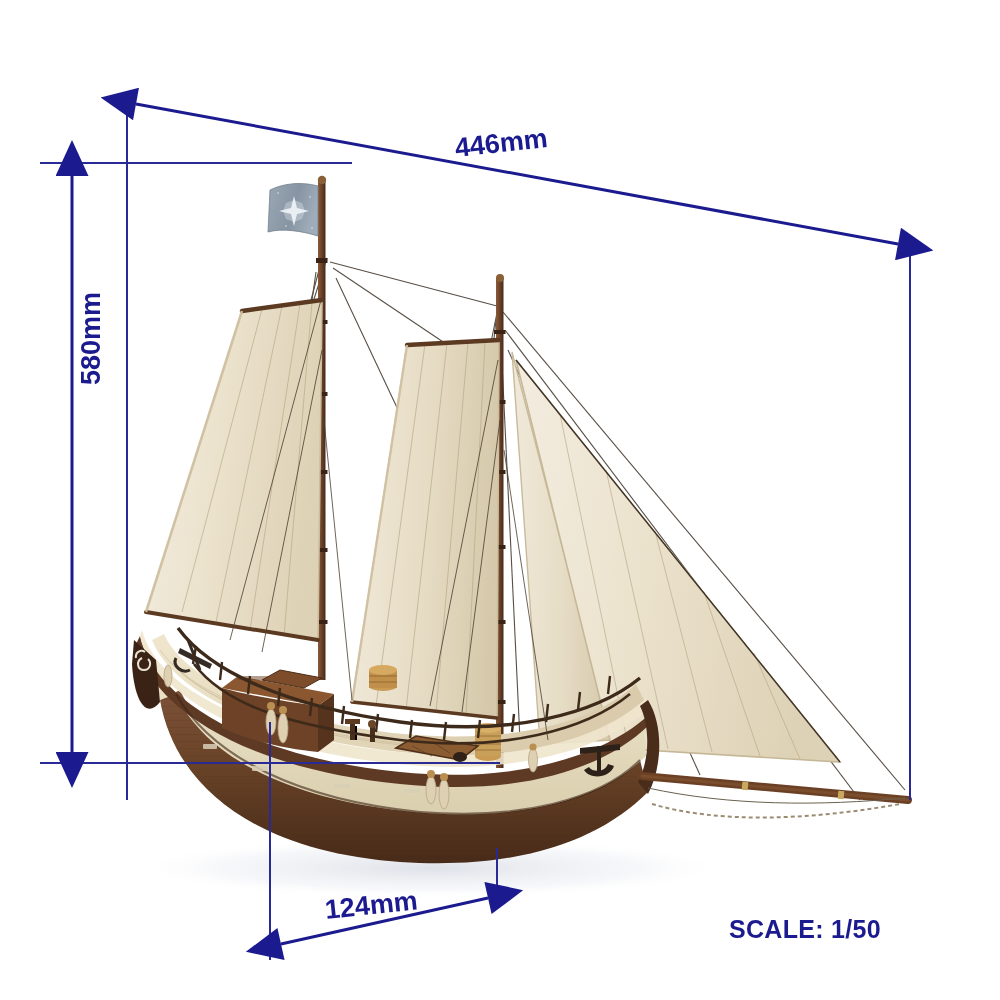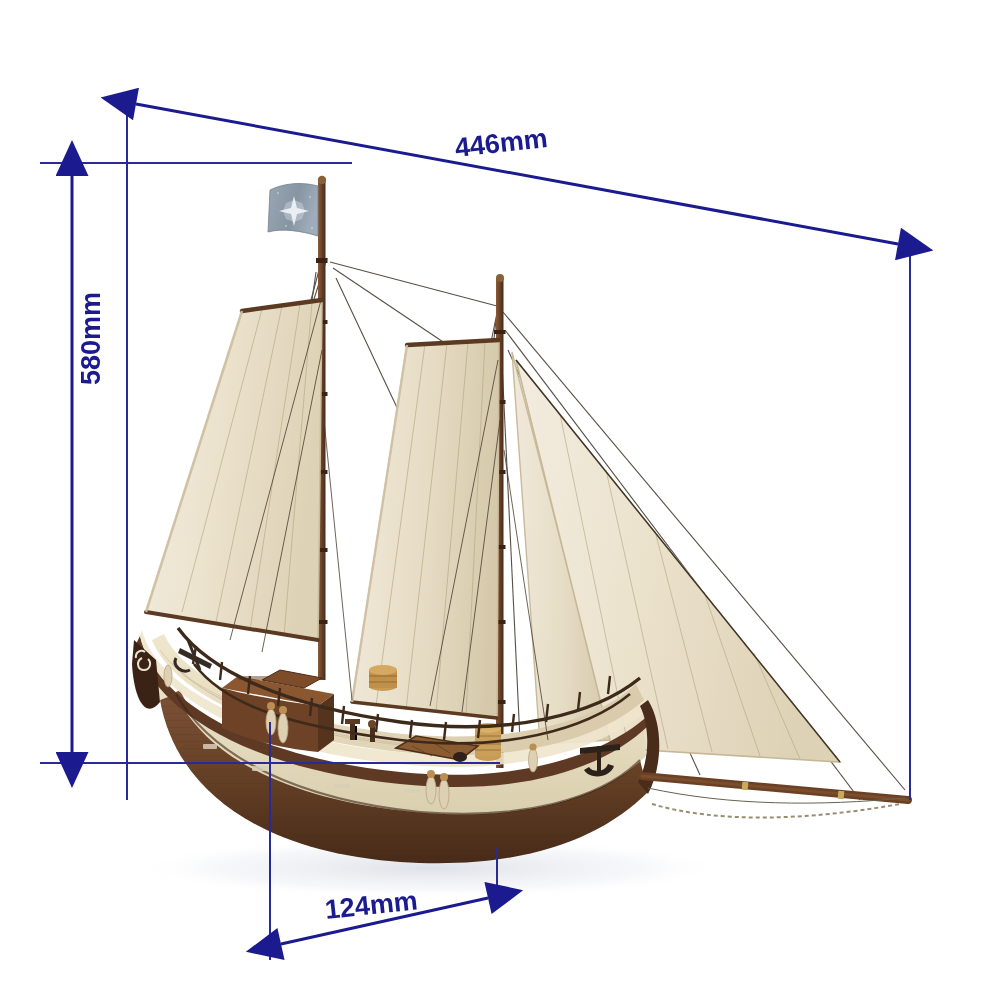--- a/index.html
+++ b/index.html
@@ -374,14 +374,15 @@
 
     <line x1="281" y1="944" x2="488" y2="898" stroke="#1b1b8f" stroke-width="3" marker-start="url(#arwL)" marker-end="url(#arwR)"></line>
   </svg>
 
   <div class="dimlabel" id="lbl-length">446mm</div>
 
   <div class="dimlabel" id="lbl-height">580mm</div>
 
   <div class="dimlabel" id="lbl-beam">124mm</div>
 
+  <div class="dimlabel" id="lbl-scale">SCALE: 1/50</div>
 
 </div>
 
 </body></html>

